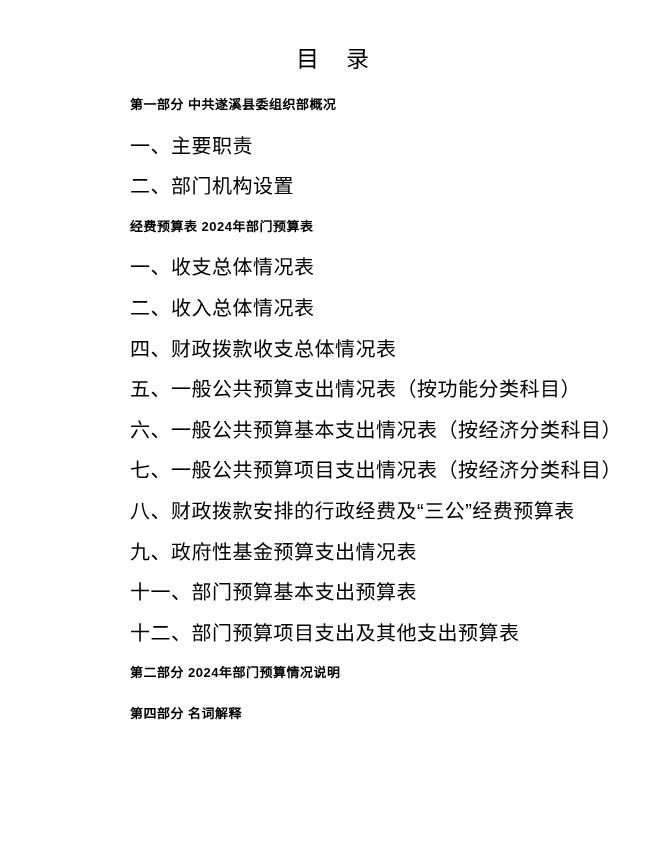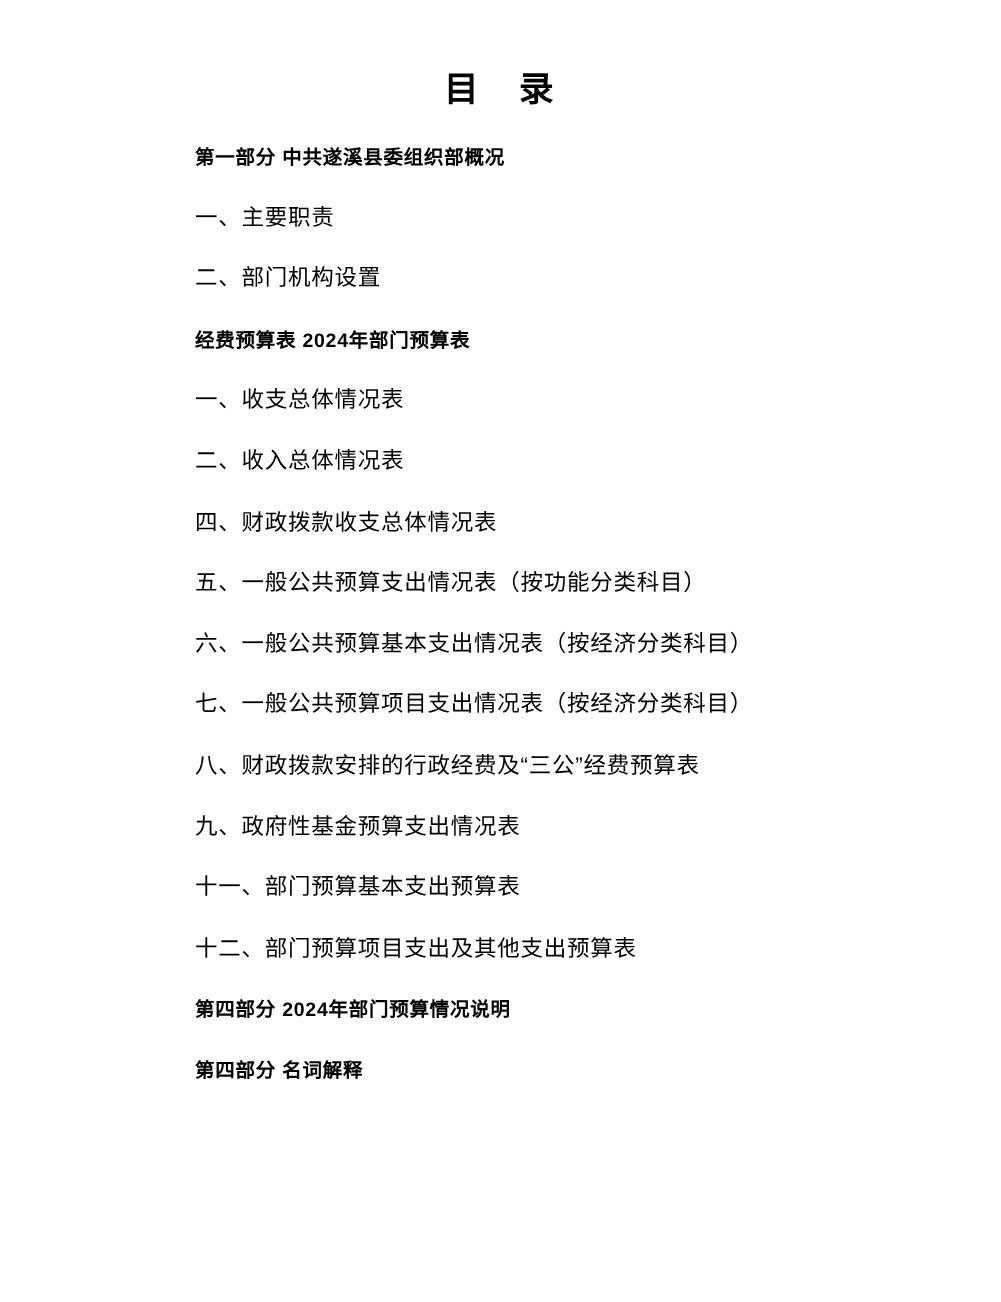--- a/index.html
+++ b/index.html
@@ -18,32 +18,32 @@
     height: 868px;
     background: #ffffff;
     color: #000000;
     overflow: hidden;
   }
 
   .doc-title {
     padding-top: 44px;
     text-align: center;
     font-size: 23px;
-    font-weight: bold;
+    font-weight: normal;
     line-height: 30px;
     letter-spacing: 2px;
     color: #000000;
   }
 
   .toc {
     margin: 11px 0 0 130px;
   }
 
   .toc-line {
-    font-size: 15px;
+    font-size: 20px;
     line-height: 40.6px;
     letter-spacing: 0.5px;
     white-space: nowrap;
     color: #000000;
   }
 
   .toc-line.heading {
     font-weight: bold;
     font-size: 13px;
   }
@@ -63,17 +63,17 @@
     <div class="toc-line">一、收支总体情况表</div>
     <div class="toc-line">二、收入总体情况表</div>
     <div class="toc-line">四、财政拨款收支总体情况表</div>
     <div class="toc-line">五、一般公共预算支出情况表（按功能分类科目）</div>
     <div class="toc-line">六、一般公共预算基本支出情况表（按经济分类科目）</div>
     <div class="toc-line">七、一般公共预算项目支出情况表（按经济分类科目）</div>
     <div class="toc-line">八、财政拨款安排的行政经费及“三公”经费预算表</div>
     <div class="toc-line">九、政府性基金预算支出情况表</div>
     <div class="toc-line">十一、部门预算基本支出预算表</div>
     <div class="toc-line">十二、部门预算项目支出及其他支出预算表</div>
-    <div class="toc-line heading">第四部分  2024年部门预算情况说明</div>
+    <div class="toc-line heading">第二部分  2024年部门预算情况说明</div>
     <div class="toc-line heading">第四部分  名词解释</div>
   </div>
 
 </div>
 
 </body></html>

